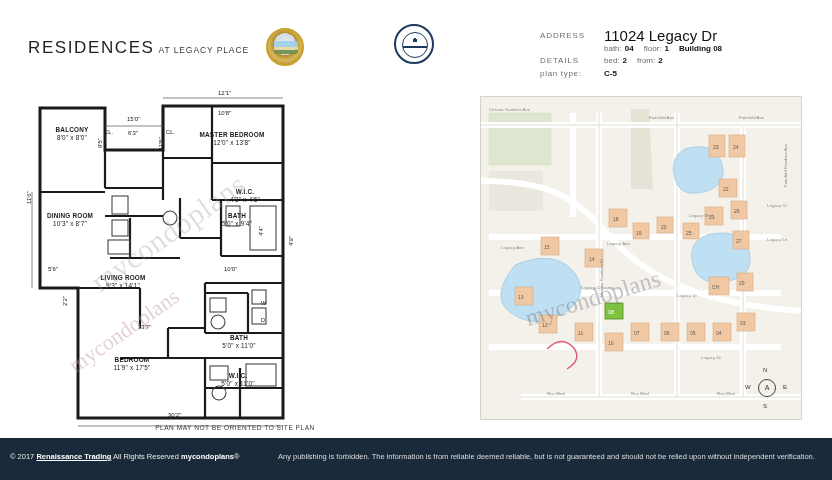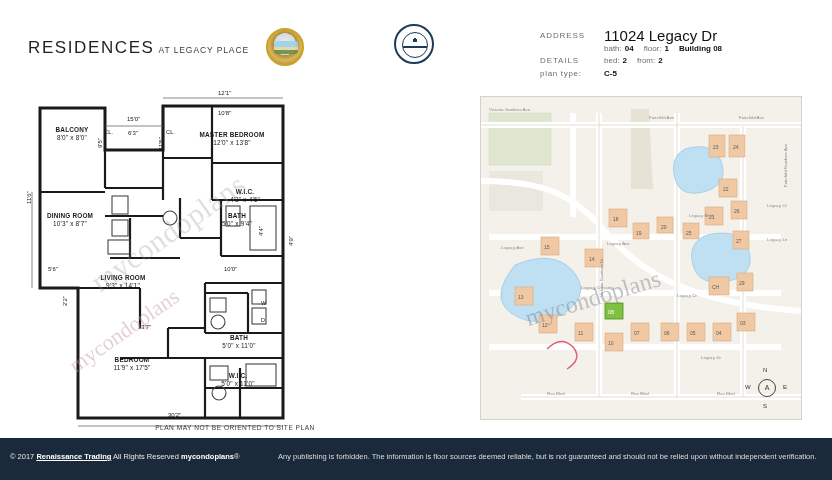--- a/index.html
+++ b/index.html
@@ -549,14 +549,14 @@
   </div>
 </div>
 
 <div class="footer">
   <div class="footer-left">
     <span>© 2017</span>
     <span class="rt">Renaissance Trading</span>
     <span>All Rights Reserved</span>
     <span class="mc">mycondoplans</span><span>®</span>
   </div>
-  <div class="footer-right">Any publishing is forbidden.  The information is floor sources deemed reliable, but is not guaranteed and should not be relied upon without independent verification.</div>
+  <div class="footer-right">Any publishing is forbidden.  The information is from reliable deemed reliable, but is not guaranteed and should not be relied upon without independent verification.</div>
 </div>
 
 </body></html>

